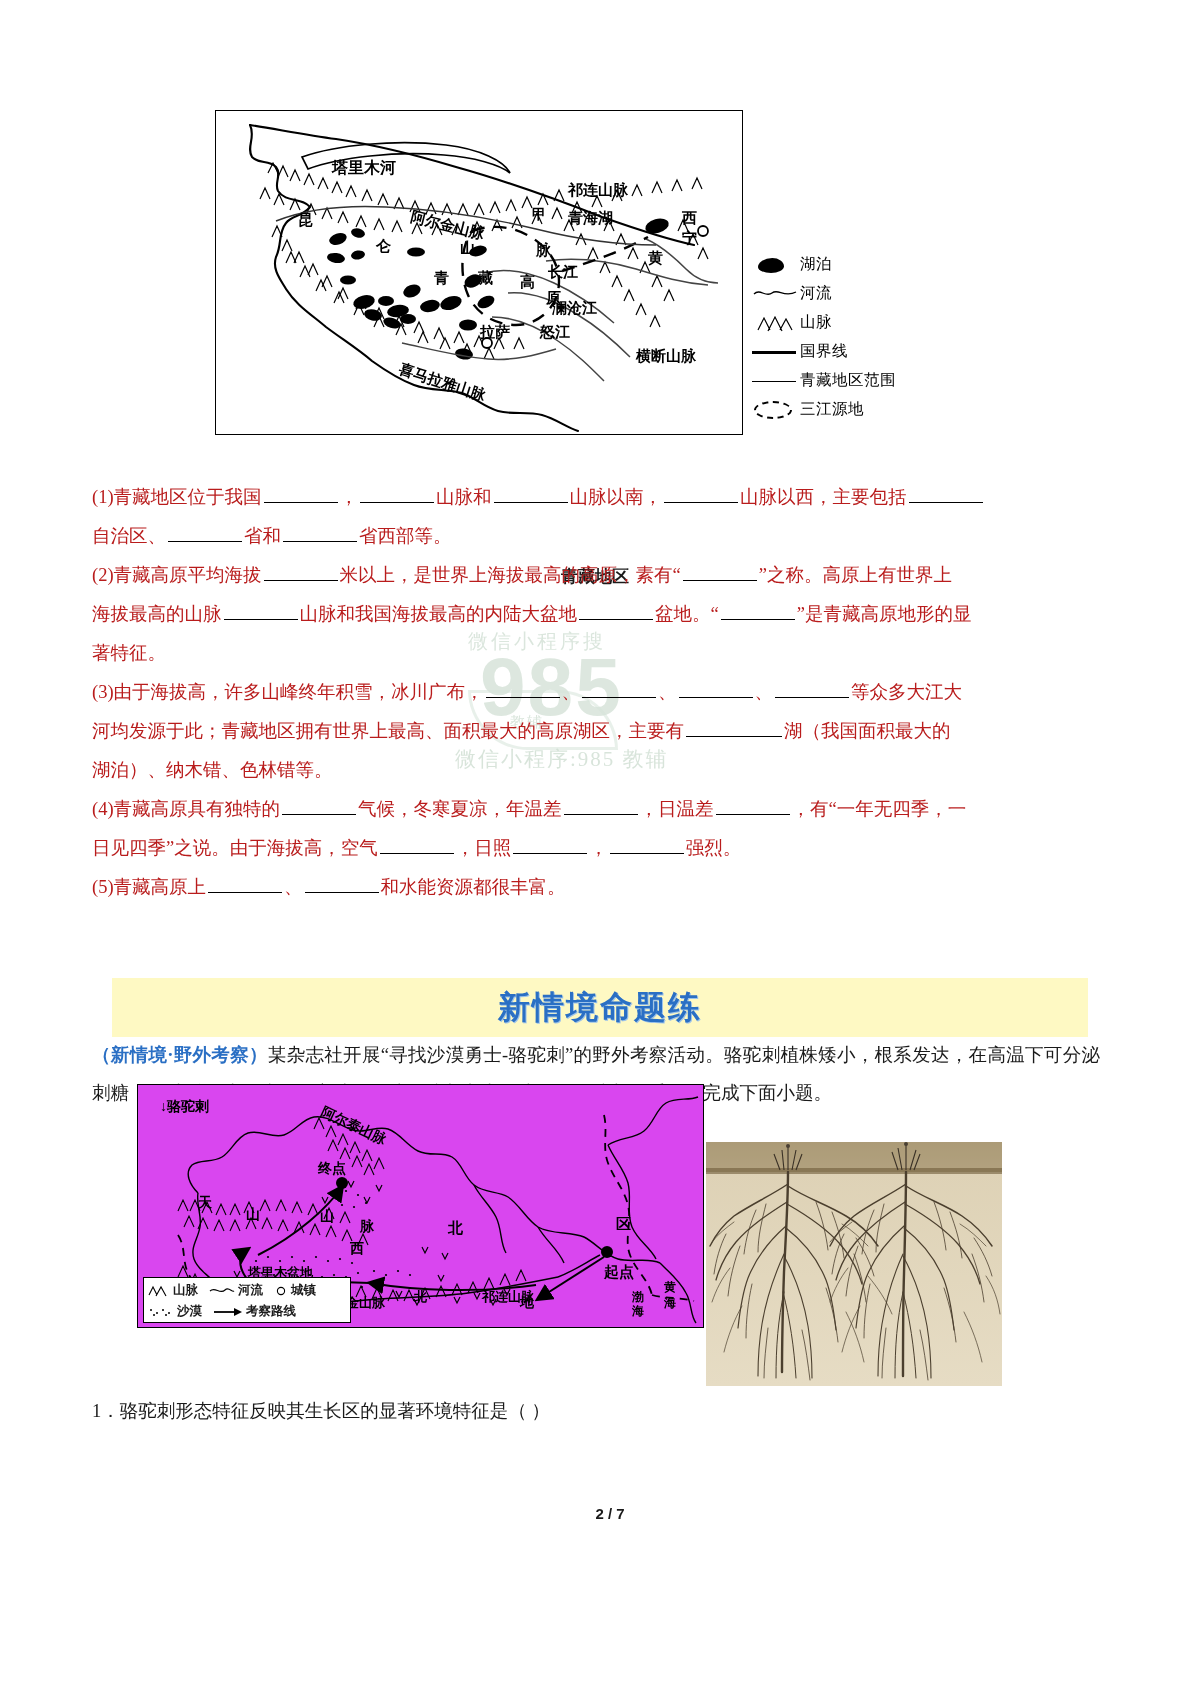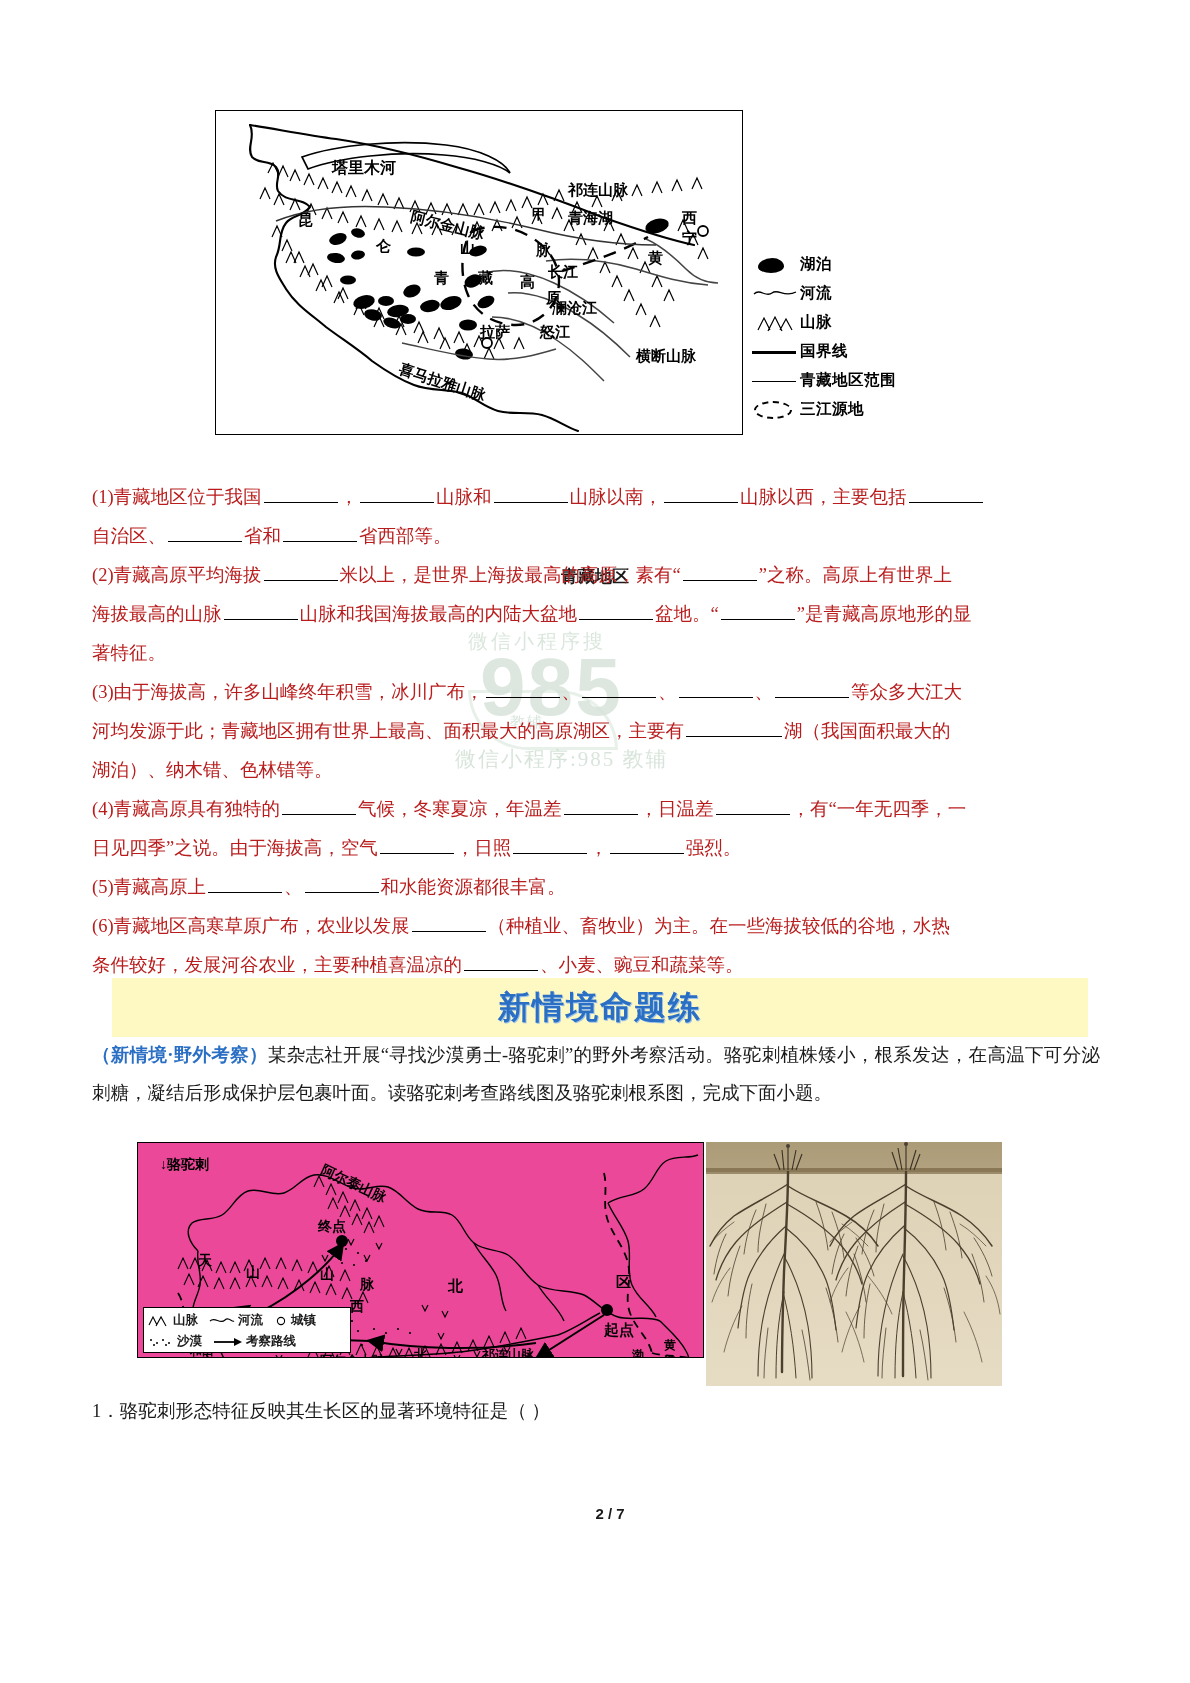--- a/index.html
+++ b/index.html
@@ -25,21 +25,21 @@
     background: #fff;
     margin-left: 215px;
   }
   .fig1-legend {
     position:absolute; left: 748px; top: 140px;
     width: 200px;
     font-family: "Liberation Sans", sans-serif;
   }
   .leg-row { display:flex; align-items:center; height: 29px; }
   .leg-sym { width: 52px; height:24px; position:relative; flex:0 0 52px; }
-  .leg-label { font-size: 15.5px; font-weight: 700; letter-spacing: .5px;
+  .leg-label { font-size: 15.5px; font-weight: 400; letter-spacing: .5px;
                font-family: "Liberation Serif", serif; color:#000; }
   .sym-lake { position:absolute; left:10px; top:5px; width:26px; height:15px;
               background:#000; border-radius: 55% 45% 50% 50%/60% 55% 45% 40%; }
   .sym-river { position:absolute; left:4px; top:2px; }
   .sym-mtn   { position:absolute; left:6px; top:2px; }
   .sym-border{ position:absolute; left:4px; top:11px; width:44px; height:3.2px; background:#000; }
   .sym-region{ position:absolute; left:4px; top:12px; width:44px; height:1.4px; background:#000; }
   .sym-dash  { position:absolute; left:6px; top:3px; width:38px; height:18px;
                border:2px dashed #000; border-radius:50%; }
 
@@ -88,22 +88,22 @@
     text-shadow: 1px 1px 0 #9dc3ea;
   }
 
   
   .scen { position:absolute; left:92px; top:1036px; width:1008px; }
   .scen p { margin:0; font-size:18.5px; line-height:38px; text-align:justify;
             font-family:"Liberation Serif",serif; }
   .scen .tag { color:#2a6fc4; font-weight:700; }
 
   
-  .fig2 { position:absolute; left:137px; top:1142px; width:567px; height:216px;
-          border:1.6px solid #000; background:#ec4899; overflow:hidden; }
+  .fig2 { position:absolute; left:137px; top:1084px; width:567px; height:244px;
+          border:1.6px solid #000; background:#d946ef; overflow:hidden; }
   .fig3 { position:absolute; left:706px; top:1142px; width:296px; height:244px;
           background:#ded1b4; overflow:hidden; }
 
   .fig2-legend {
     position:absolute; left:5px; bottom:4px; width:208px; height:46px;
     border:1.4px solid #000; background:#fff;
     font-family:"Liberation Serif",serif; font-size:12.5px; font-weight:700;
     padding:2px 4px;
   }
   .fl-row { display:flex; align-items:center; height:21px; gap:4px; }
@@ -331,24 +331,20 @@
 
     <p class="qline">
       <span>(4)青藏高原具有独特的</span><span class="blank b-md"></span><span>气候，冬寒夏凉，年温差</span><span class="blank b-md"></span><span>，日温差</span><span class="blank b-md"></span><span>，有“一年无四季，一</span><br>
       <span>日见四季”之说。由于海拔高，空气</span><span class="blank b-md"></span><span>，日照</span><span class="blank b-md"></span><span>，</span><span class="blank b-md"></span><span>强烈。</span>
     </p>
 
     <p class="qline">
       <span>(5)青藏高原上</span><span class="blank b-md"></span><span>、</span><span class="blank b-md"></span><span>和水能资源都很丰富。</span>
     </p>
 
-    <p class="qline">
-      <span>(6)青藏地区高寒草原广布，农业以发展</span><span class="blank b-md"></span><span>（种植业、畜牧业）为主。在一些海拔较低的谷地，水热</span><br>
-      <span>条件较好，发展河谷农业，主要种植喜温凉的</span><span class="blank b-md"></span><span>、小麦、豌豆和蔬菜等。</span>
-    </p>
   </div>
 
   <div class="banner">
     <span class="banner-title">新情境命题练</span>
   </div>
 
   <div class="scen">
     <p>
       <span class="tag">（新情境·野外考察）</span><span>某杂志社开展“寻找沙漠勇士-骆驼刺”的野外考察活动。骆驼刺植株矮小，根系发达，在高温下可分泌刺糖，凝结后形成保护层包裹叶面。读骆驼刺考查路线图及骆驼刺根系图，完成下面小题。</span>
     </p>

